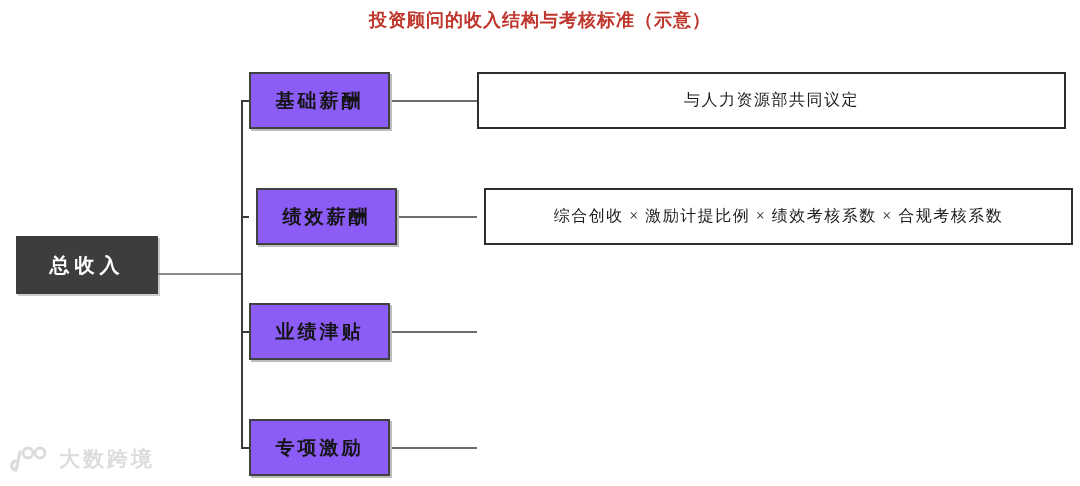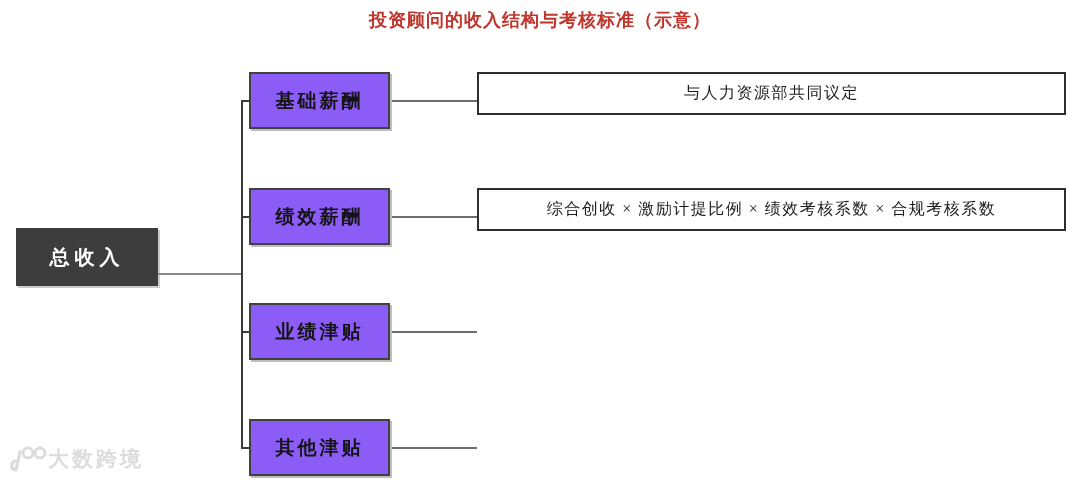--- a/index.html
+++ b/index.html
@@ -22,21 +22,21 @@
     width: 100%;
     text-align: center;
     color: #bf342b;
     font-size: 18px;
     font-weight: bold;
     letter-spacing: 1px;
   }
   .root-box {
     position: absolute;
     left: 16px;
-    top: 228px;
+    top: 236px;
     width: 142px;
     height: 58px;
     background: #3d3d3d;
     color: #ffffff;
     display: flex;
     align-items: center;
     justify-content: center;
     font-size: 20px;
     font-weight: bold;
     letter-spacing: 5px;
@@ -57,33 +57,33 @@
     font-size: 19px;
     font-weight: bold;
     letter-spacing: 3px;
     color: #141414;
     box-sizing: border-box;
   }
   .detail-box {
     position: absolute;
     left: 477px;
     width: 589px;
-    height: 43px;
+    height: 57px;
     background: #ffffff;
     border: 2px solid #2e2e2e;
     display: flex;
     align-items: center;
     justify-content: center;
     font-size: 16px;
     color: #1c1c1c;
     letter-spacing: 1.5px;
     box-sizing: border-box;
   }
   .row-top-0 { top: 72px; }
-  .row-top-1 { top: 188px; }
+  .row-top-1 { top: 188px; margin-left: 7px; }
   .row-top-2 { top: 303px; }
   .row-top-3 { top: 419px; }
   .h-line {
     position: absolute;
     height: 2px;
     background: #6d6d6d;
   }
   .v-line {
     position: absolute;
     width: 2px;
@@ -100,21 +100,21 @@
   .connector-0 { top: 100px; }
   .connector-1 { top: 216px; }
   .connector-2 { top: 331px; }
   .connector-3 { top: 447px; }
   .watermark {
     position: absolute;
     left: 10px;
     top: 444px;
     display: flex;
     align-items: center;
-    gap: 0;
+    gap: 11px;
     color: #dcdcdc;
     font-family: "Liberation Sans", "DejaVu Sans", sans-serif;
     font-size: 21px;
     font-weight: bold;
     letter-spacing: 3px;
     user-select: none;
   }
   .watermark svg { display: block; }
 </style>
 </head>
@@ -151,21 +151,21 @@
   </div>
   <div class="detail-box row-top-1">
     <span>综合创收 × 激励计提比例 × 绩效考核系数 × 合规考核系数</span>
   </div>
 
   <div class="cat-box row-top-2">
     <span>业绩津贴</span>
   </div>
 
   <div class="cat-box row-top-3">
-    <span>其他津贴</span>
+    <span>专项激励</span>
   </div>
 
   <div class="watermark">
     <span>
       <svg width="38" height="30" viewBox="0 0 38 30">
         <path d="M10 8 L6 26 M6 26 C1 26 0 19 5 17" stroke="#dcdcdc" stroke-width="3.2" fill="none" stroke-linecap="round"></path>
         <circle cx="18" cy="9" r="5" stroke="#dcdcdc" stroke-width="3" fill="none"></circle>
         <circle cx="30" cy="9" r="5" stroke="#dcdcdc" stroke-width="3" fill="none"></circle>
       </svg>
     </span>

